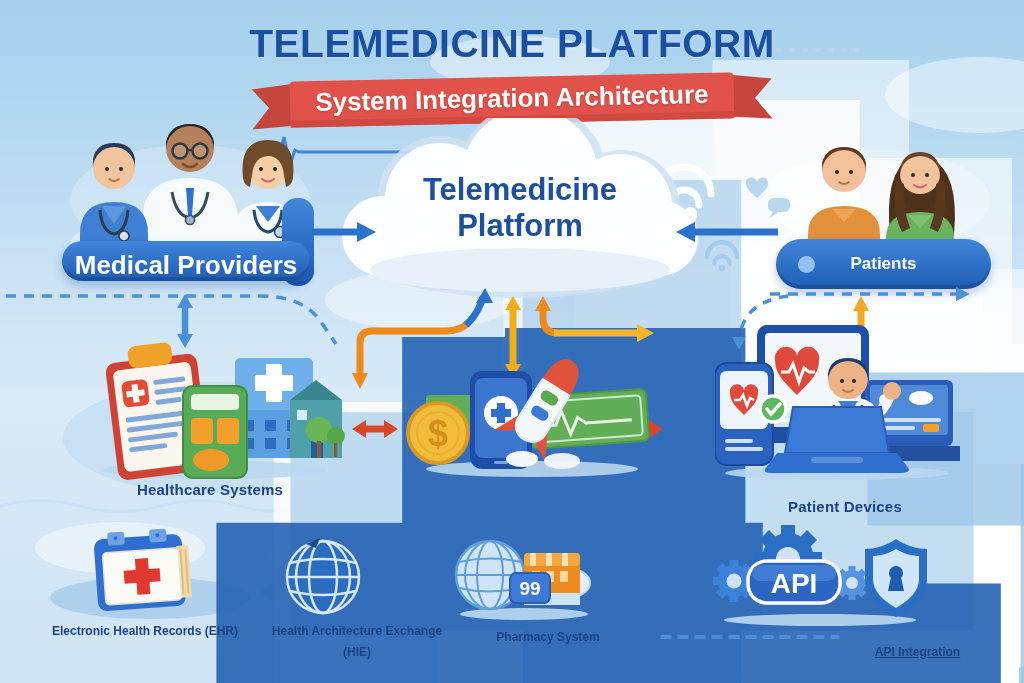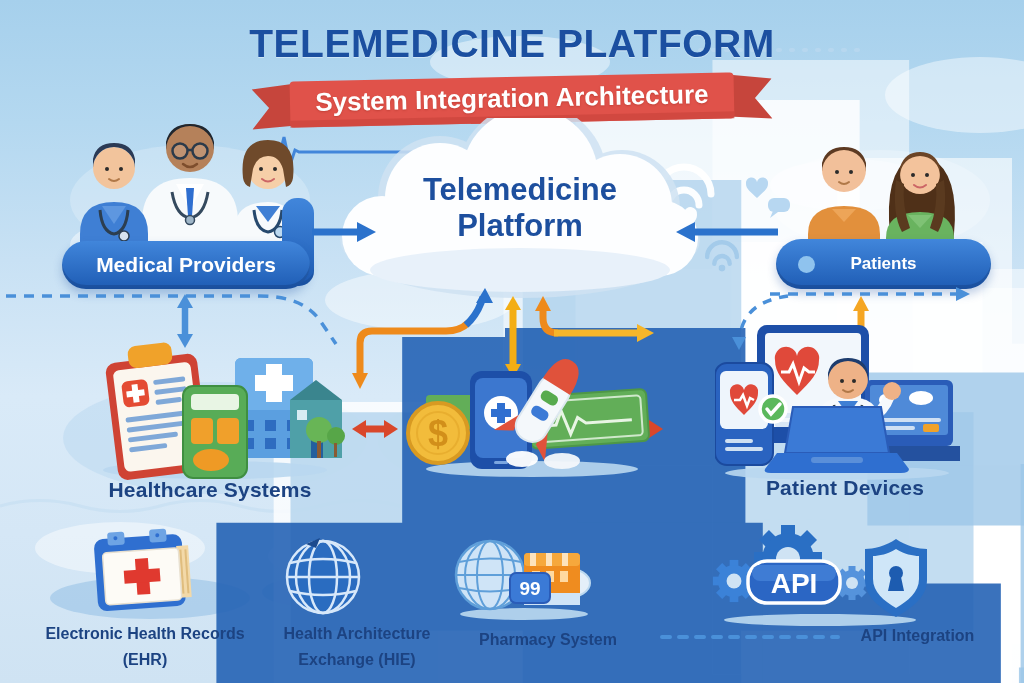--- a/index.html
+++ b/index.html
@@ -1,22 +1,22 @@
 <!DOCTYPE html>
 <html><head>
 <meta charset="utf-8">
 <style>
   html,body{margin:0;padding:0;}
   body{font-family:"Liberation Sans","DejaVu Sans",sans-serif;}
   .stage{position:relative;width:1024px;height:683px;overflow:hidden;
          background:linear-gradient(180deg,#a6d0ec 0%,#b4d8f0 18%,#c8e1f4 38%,#d9eaf8 58%,#d5e7f6 78%,#cfe3f3 100%);}
   .abs{position:absolute;}
   .lbl{position:absolute;text-align:center;font-weight:700;color:#1c4382;}
-  .lbl-mid{font-size:21px;line-height:26px;letter-spacing:.2px;}
-  .lbl-bot{font-size:16px;line-height:26px;}
+  .lbl-mid{font-size:15px;line-height:26px;letter-spacing:.2px;}
+  .lbl-bot{font-size:12px;line-height:21px;}
   .title{top:22px;left:0;right:0;text-align:center;font-size:39px;font-weight:700;
          color:#1b4fa0;letter-spacing:.5px;text-shadow:0 1px 0 rgba(255,255,255,.4);}
   .ribbon-wrap{left:252px;top:74px;width:520px;height:54px;transform:rotate(-1.2deg);}
   .ribbon-text{position:absolute;left:0;top:9px;width:100%;text-align:center;color:#ffffff;
          font-size:26px;font-weight:700;text-shadow:0 1px 2px rgba(150,40,30,.4);}
   .cloud-label{left:370px;top:172px;width:300px;text-align:center;font-size:31px;line-height:36px;
          font-weight:700;color:#1d4f9e;}
   .pill{background:linear-gradient(180deg,#4186db,#1e5cb4);border-radius:26px;
         box-shadow:inset 0 -4px 0 rgba(10,40,90,.25),0 5px 10px rgba(30,80,160,.28);
         color:#fff;font-weight:700;text-align:center;}
@@ -201,21 +201,21 @@
       <circle cx="210" cy="58" r="68"></circle>
       <circle cx="300" cy="88" r="52"></circle>
       <circle cx="62" cy="118" r="40"></circle>
       <circle cx="340" cy="120" r="38"></circle>
     </g>
     <ellipse cx="200" cy="152" rx="150" ry="22" fill="#e8f1fa"></ellipse>
   </svg>
   <div class="abs cloud-label">Telemedicine Platform</div>
 
   <div class="abs pill-cap" style="left:282px;top:198px;width:32px;height:88px;"></div>
-  <div class="abs pill" style="left:62px;top:241px;width:248px;height:48px;font-size:21px;line-height:48px;">
+  <div class="abs pill" style="left:62px;top:241px;width:248px;height:40px;font-size:26px;line-height:48px;">
     <span>Medical Providers</span>
   </div>
   <div class="abs pill" style="left:776px;top:239px;width:215px;height:50px;font-size:17px;line-height:50px;">
     <span class="pill-dot"></span>
     <span>Patients</span>
   </div>
 
   <svg class="abs" style="left:0;top:0;" width="1024" height="683" viewBox="0 0 1024 683">
 
     <path d="M6,296 H260 q44,0 61,26 l15,22" stroke="#4a90d9" stroke-width="3.5" stroke-dasharray="10 8" fill="none"></path>
@@ -405,21 +405,21 @@
       <circle cx="32" cy="28" r="2" fill="#2b2b2b"></circle>
         <circle cx="44" cy="28" r="2" fill="#2b2b2b"></circle>
       <path d="M33,37 q5,4 10,0" stroke="#b07848" stroke-width="2" fill="none" stroke-linecap="round"></path>
     </g>
     <g transform="translate(62,108)">
       <path d="M16,-26 L104,-26 L112,20 L8,20 Z" fill="#3b7ad6" stroke="#2a5cb8" stroke-width="2"></path>
       <path d="M0,20 L120,20 L132,36 Q132,40 124,40 L-6,40 Q-14,40 -12,36 Z" fill="#2f6fd0"></path>
       <rect x="34" y="24" width="52" height="6" rx="3" fill="#5a8fd9"></rect>
     </g>
   </svg>
-  <div class="abs lbl lbl-mid" style="left:720px;top:475px;width:250px;">Patient Devices</div>
+  <div class="abs lbl lbl-mid" style="left:720px;top:494px;width:250px;">Patient Devices</div>
 
   <svg class="abs" style="left:88px;top:528px;" width="120" height="92" viewBox="0 0 120 92">
     <g transform="rotate(-4 60 46)">
       <rect x="8" y="8" width="88" height="72" rx="9" fill="#2f6fd0"></rect>
       <rect x="22" y="2" width="17" height="13" rx="3" fill="#6ea4e4"></rect>
       <rect x="64" y="2" width="17" height="13" rx="3" fill="#6ea4e4"></rect>
       <circle cx="30" cy="8" r="2" fill="#2f6fd0"></circle>
         <circle cx="72" cy="8" r="2" fill="#2f6fd0"></circle>
       <rect x="90" y="20" width="12" height="52" fill="#f3d9a8"></rect>
       <line x1="94" y1="24" x2="94" y2="68" stroke="#e0bd7e" stroke-width="2"></line>
@@ -511,15 +511,15 @@
       <rect x="52" y="40" width="84" height="16" rx="8" fill="#3f7cd4"></rect>
       <text x="94" y="68" text-anchor="middle" font-size="28" font-weight="700" fill="#ffffff" font-family="Liberation Sans, sans-serif">API</text>
     </g>
     <g transform="translate(196,52)">
       <path d="M0,-38 C10,-31 23,-28 31,-28 L31,3 C31,20 16,31 0,40 C-16,31 -31,20 -31,3 L-31,-28 C-23,-28 -10,-31 0,-38 Z" fill="#2a6fc4"></path>
       <path d="M0,-28 C8,-23 17,-21 23,-21 L23,2 C23,15 12,24 0,31 C-12,24 -23,15 -23,2 L-23,-21 C-17,-21 -8,-23 0,-28 Z" fill="#cfe6f8"></path>
       <circle cx="0" cy="-4" r="7" fill="#1d5cb0"></circle>
       <path d="M-5,0 L5,0 L8,14 L-8,14 Z" fill="#1d5cb0"></path>
     </g>
   </svg>
-  <div class="abs lbl lbl-bot" style="left:845px;top:623px;width:145px;">API Integration</div>
+  <div class="abs lbl lbl-bot" style="left:845px;top:642px;width:145px;text-decoration:underline;">API Integration</div>
 
 </div>
 
 </body></html>

